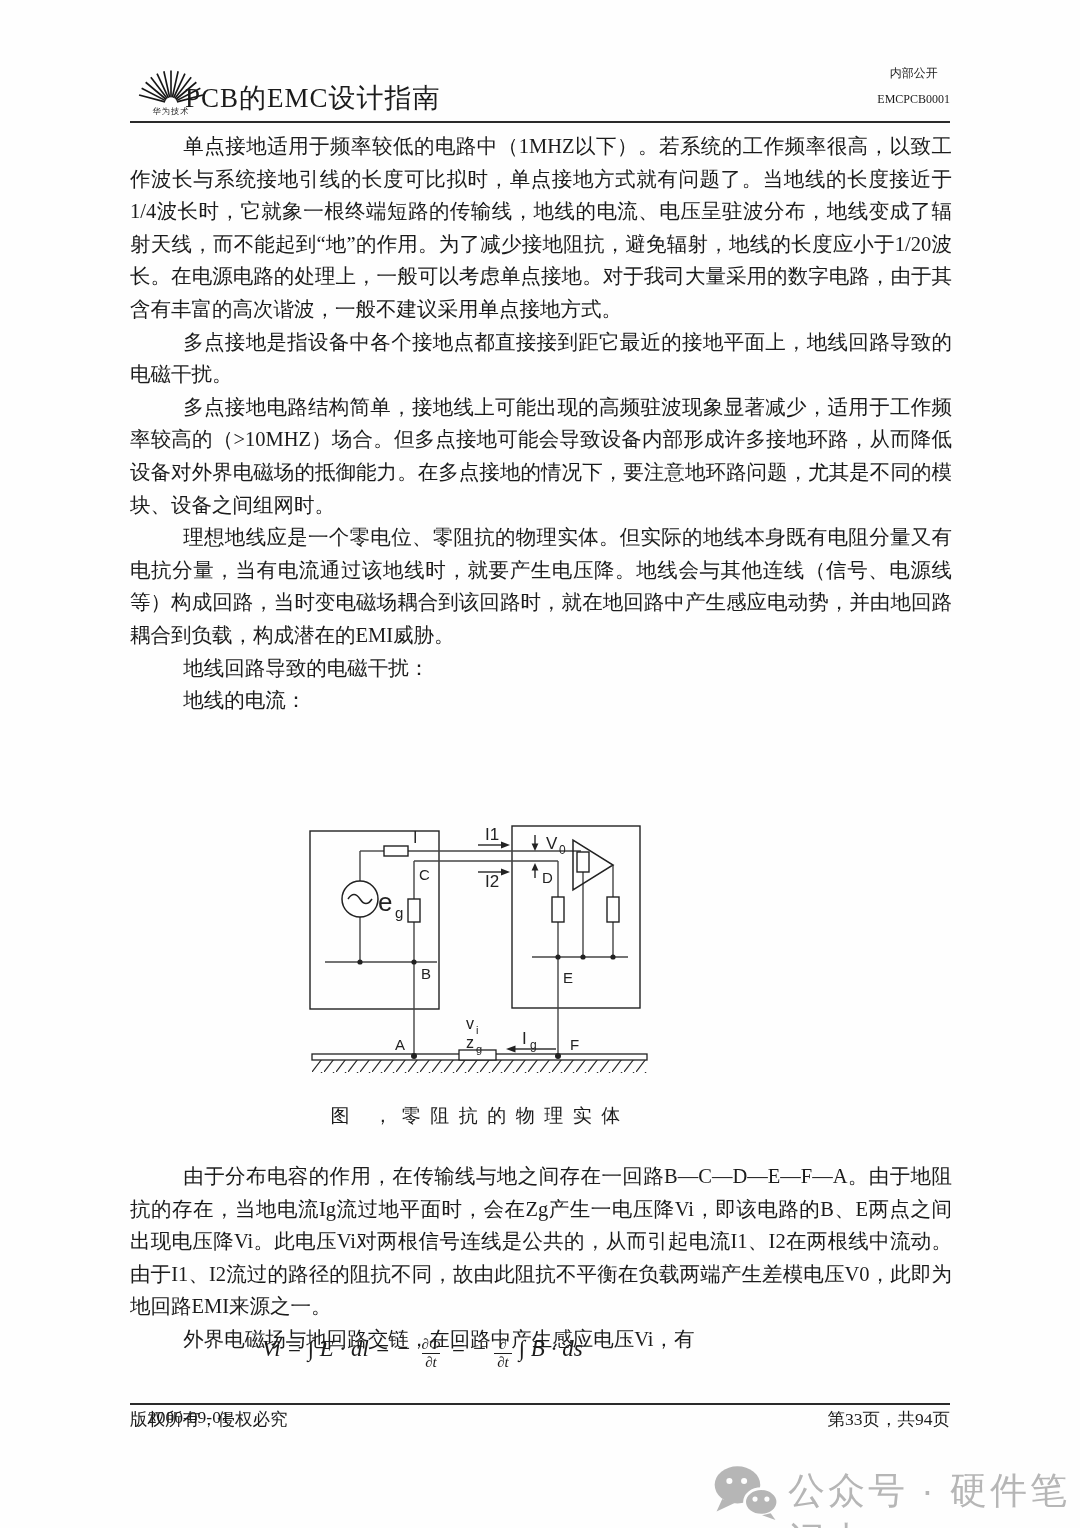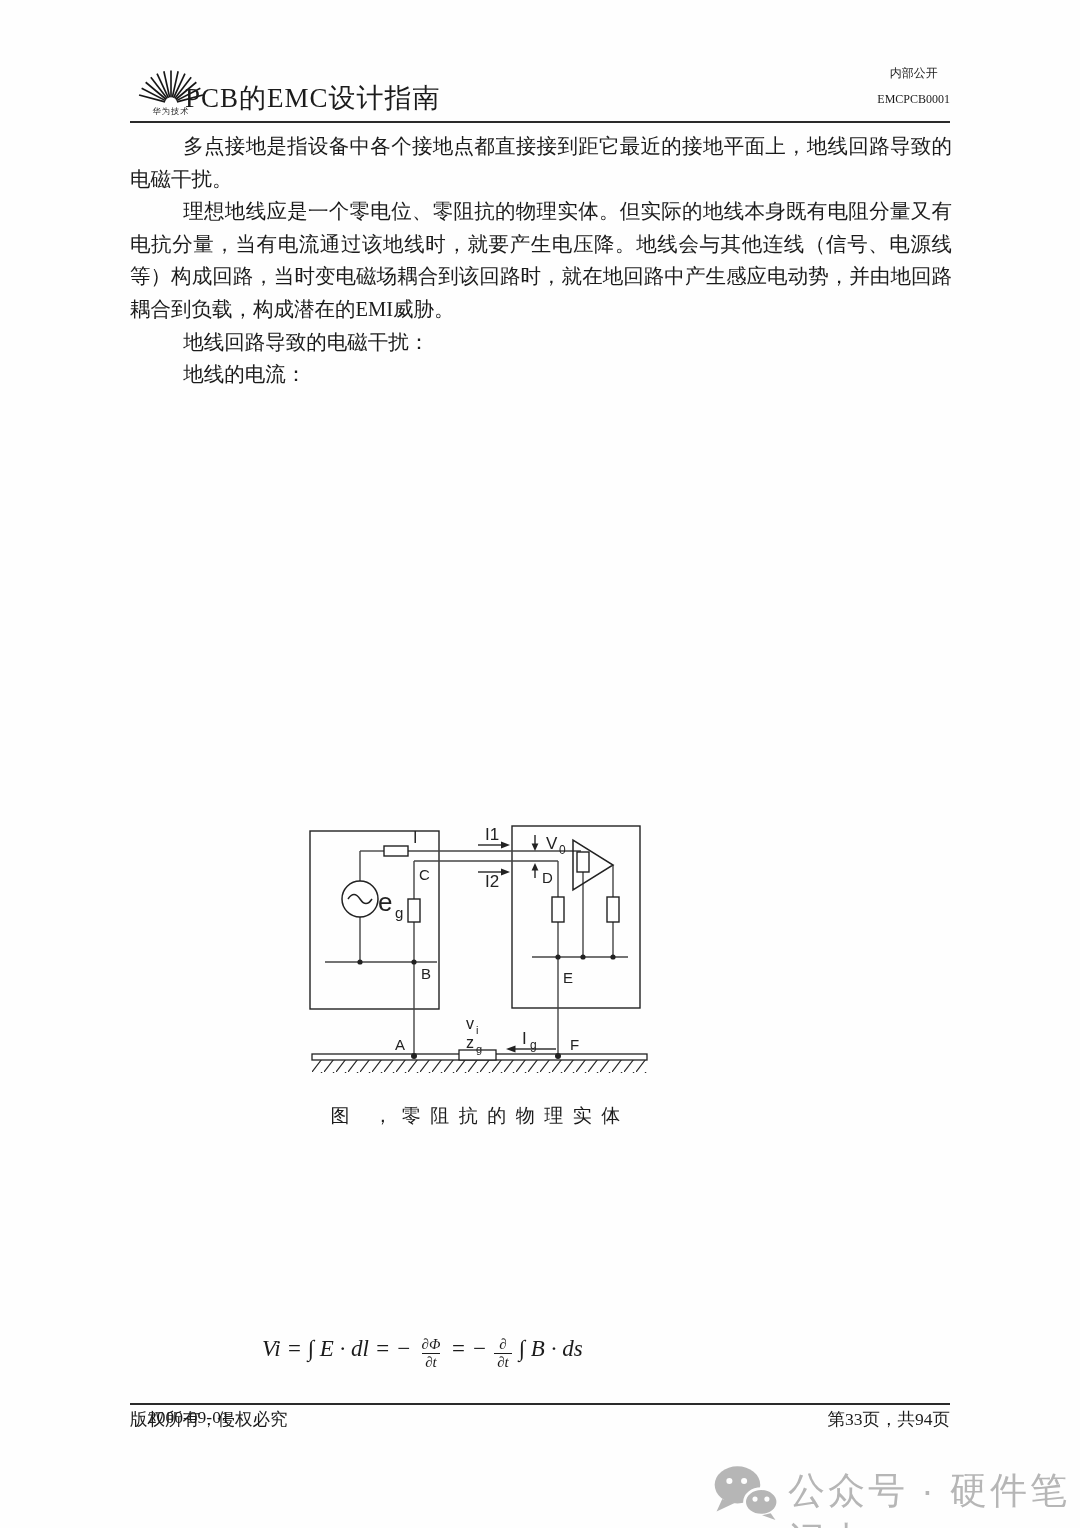--- a/index.html
+++ b/index.html
@@ -67,21 +67,23 @@
   <div class="doc-title">PCB的EMC设计指南</div>
 
   <div class="class-block">
     <div>内部公开</div>
     <div>EMCPCB0001</div>
   </div>
 
   <div class="rule header"></div>
 
   <div class="textblock" style="top:130px;">
+    <p class="indent">单点接地适用于频率较低的电路中（1MHZ以下）。若系统的工作频率很高，以致工作波长与系统接地引线的长度可比拟时，单点接地方式就有问题了。当地线的长度接近于1/4波长时，它就象一根终端短路的传输线，地线的电流、电压呈驻波分布，地线变成了辐射天线，而不能起到“地”的作用。为了减少接地阻抗，避免辐射，地线的长度应小于1/20波长。在电源电路的处理上，一般可以考虑单点接地。对于我司大量采用的数字电路，由于其含有丰富的高次谐波，一般不建议采用单点接地方式。</p>
     <p class="indent">多点接地是指设备中各个接地点都直接接到距它最近的接地平面上，地线回路导致的电磁干扰。</p>
+    <p class="indent">多点接地电路结构简单，接地线上可能出现的高频驻波现象显著减少，适用于工作频率较高的（&gt;10MHZ）场合。但多点接地可能会导致设备内部形成许多接地环路，从而降低设备对外界电磁场的抵御能力。在多点接地的情况下，要注意地环路问题，尤其是不同的模块、设备之间组网时。</p>
     <p class="indent">理想地线应是一个零电位、零阻抗的物理实体。但实际的地线本身既有电阻分量又有电抗分量，当有电流通过该地线时，就要产生电压降。地线会与其他连线（信号、电源线等）构成回路，当时变电磁场耦合到该回路时，就在地回路中产生感应电动势，并由地回路耦合到负载，构成潜在的EMI威胁。</p>
     <p class="indent">地线回路导致的电磁干扰：</p>
     <p class="indent">地线的电流：</p>
   </div>
 
   <svg class="diagram" width="380" height="270" viewBox="0 0 380 270">
     <defs>
       <pattern id="hatch" width="12" height="13" patternUnits="userSpaceOnUse">
         <path d="M0,13 L10,0" stroke="#222" stroke-width="1.2" fill="none"></path>
       </pattern>
@@ -163,20 +165,24 @@
     <text x="166" y="217" font-size="16">v</text>
     <text x="176" y="222" font-size="11">i</text>
     <text x="166" y="236" font-size="16">z</text>
     <text x="176" y="241" font-size="11">g</text>
     <text x="222" y="232" font-size="17">I</text>
     <text x="230" y="237" font-size="12">g</text>
   </svg>
 
   <div class="fig-caption">图 ，零阻抗的物理实体</div>
 
+  <div class="textblock" style="top:1160px;">
+    <p class="indent">由于分布电容的作用，在传输线与地之间存在一回路B—C—D—E—F—A。由于地阻抗的存在，当地电流Ig流过地平面时，会在Zg产生一电压降Vi，即该电路的B、E两点之间出现电压降Vi。此电压Vi对两根信号连线是公共的，从而引起电流I1、I2在两根线中流动。由于I1、I2流过的路径的阻抗不同，故由此阻抗不平衡在负载两端产生差模电压V0，此即为地回路EMI来源之一。</p>
+    <p class="indent">外界电磁场与地回路交链，在回路中产生感应电压Vi，有</p>
+  </div>
 
   <div class="formula">
     <span>Vi = ∫ E · dl = −</span>
     <span class="frac">
       <span class="num">∂Φ</span>
       <span class="den">∂t</span>
     </span>
     <span>= −</span>
     <span class="frac">
       <span class="num">∂</span>

